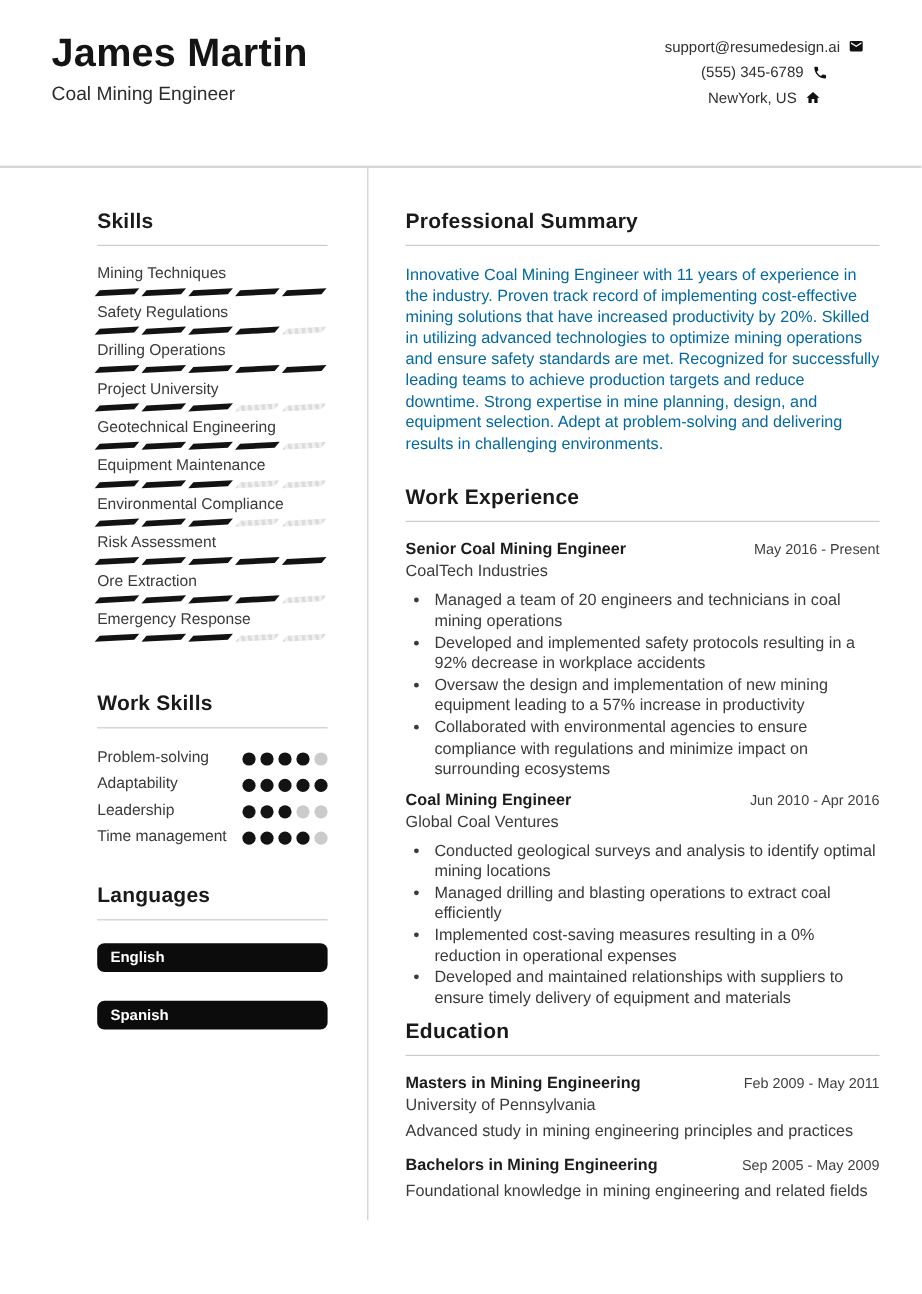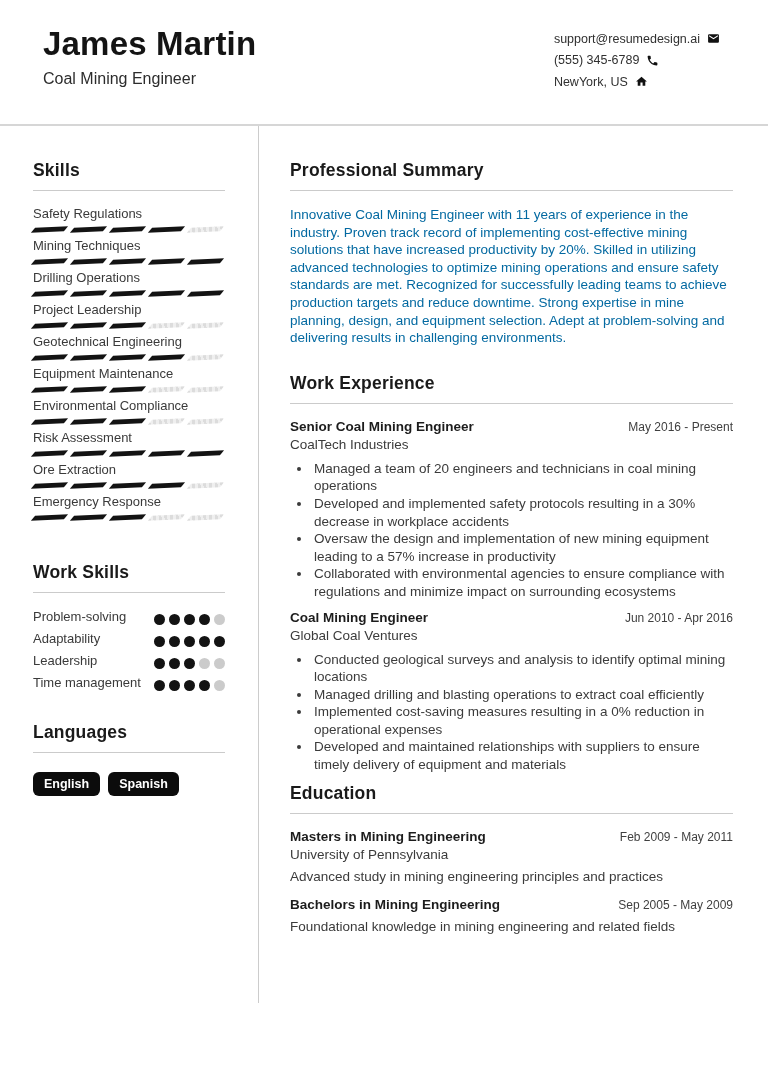--- a/index.html
+++ b/index.html
@@ -7,21 +7,21 @@
   body {
     background: #ffffff;
     font-family: "Liberation Sans", sans-serif;
     color: #3c3c3c;
     overflow: hidden;
     position: relative;
   }
 
   
   .page-header {
-    height: 126px;
+    height: 140px;
     padding: 25px 48px 0 43px;
     display: flex;
     justify-content: space-between;
     align-items: flex-start;
     border-bottom: 2px solid #d6d6d6;
   }
   .name {
     font-size: 33px;
     font-weight: bold;
     color: #141414;
@@ -29,31 +29,31 @@
     line-height: 1.15;
   }
   .job-title {
     font-size: 16px;
     color: #2c2c2c;
     margin-top: 7px;
   }
   .contacts { margin-top: 3px; }
   .contact-row {
     display: flex;
-    justify-content: flex-start;
+    justify-content: center;
     align-items: center;
     gap: 7px;
     height: 21.5px;
     font-size: 12.5px;
     color: #303030;
   }
   .contact-icon svg { width: 13px; height: 13px; fill: #111; display: block; }
 
   
-  .body-columns { display: flex; align-items: stretch; }
+  .body-columns { display: flex; align-items: stretch; padding-left: 48px; }
   .sidebar {
     width: 259px;
     min-width: 259px;
     padding: 34px 33px 0 33px;
     border-right: 1px solid #cccccc;
     height: 877px;
   }
   .main {
     width: 509px;
     padding: 34px 35px 0 31px;
@@ -77,32 +77,32 @@
     width: 33px; height: 5px;
     transform: skew(-40deg, -3deg);
     display: inline-block;
   }
   .seg.filled { background: #131313; }
   .seg.empty  { background: repeating-linear-gradient(45deg, #dcdcdc 0 2px, #efefef 2px 4px); }
 
   
   .soft-section { margin-top: 36px; }
   .soft-row {
-    display: flex; justify-content: space-between; align-items: flex-end;
+    display: flex; justify-content: space-between; align-items: center;
     margin-bottom: 5px;
   }
   .soft-name { font-size: 13px; line-height: 17px; color: #3a3a3a; width: 118px; }
   .dots { display: flex; gap: 4px; padding-top: 3px; }
   .dot { width: 11px; height: 11px; border-radius: 50%; display: inline-block; }
   .dot.filled { background: #131313; }
   .dot.empty  { background: #cbcbcb; }
 
   
   .lang-section { margin-top: 31px; }
-  .tags { display: flex; gap: 8px; margin-top: 19px; }
+  .tags { display: flex; gap: 24px; margin-top: 19px; flex-direction: column; }
   .tag {
     background: #0c0c0c; color: #ffffff;
     border-radius: 6px;
     padding: 5px 11px;
     font-size: 12.5px;
     font-weight: bold;
   }
 
   
   .summary-text { font-size: 13.5px; line-height: 17.6px; color: #0369a1; }
@@ -160,54 +160,54 @@
 
 <div class="body-columns">
 
   <aside class="sidebar">
 
     <section>
       <h2 class="section-heading">Skills</h2>
       <div>
 
           <div class="skill-item">
+            <div class="skill-name">Mining Techniques</div>
+            <div class="skill-bar">
+              <span class="seg filled"></span>
+              <span class="seg filled"></span>
+              <span class="seg filled"></span>
+              <span class="seg filled"></span>
+              <span class="seg filled"></span>
+            </div>
+          </div>
+
+          <div class="skill-item">
             <div class="skill-name">Safety Regulations</div>
             <div class="skill-bar">
               <span class="seg filled"></span>
               <span class="seg filled"></span>
               <span class="seg filled"></span>
               <span class="seg filled"></span>
               <span class="seg empty"></span>
             </div>
           </div>
 
           <div class="skill-item">
-            <div class="skill-name">Mining Techniques</div>
-            <div class="skill-bar">
-              <span class="seg filled"></span>
-              <span class="seg filled"></span>
-              <span class="seg filled"></span>
-              <span class="seg filled"></span>
-              <span class="seg filled"></span>
-            </div>
-          </div>
-
-          <div class="skill-item">
             <div class="skill-name">Drilling Operations</div>
             <div class="skill-bar">
               <span class="seg filled"></span>
               <span class="seg filled"></span>
               <span class="seg filled"></span>
               <span class="seg filled"></span>
               <span class="seg filled"></span>
             </div>
           </div>
 
           <div class="skill-item">
-            <div class="skill-name">Project Leadership</div>
+            <div class="skill-name">Project University</div>
             <div class="skill-bar">
               <span class="seg filled"></span>
               <span class="seg filled"></span>
               <span class="seg filled"></span>
               <span class="seg empty"></span>
               <span class="seg empty"></span>
             </div>
           </div>
 
           <div class="skill-item">
@@ -354,21 +354,21 @@
           <div class="entry">
             <div class="entry-head">
               <span class="entry-title">Senior Coal Mining Engineer</span>
               <span class="entry-date">May 2016 - Present</span>
             </div>
             <div class="entry-sub">CoalTech Industries</div>
             <ul class="bullets">
 
                 <li>Managed a team of 20 engineers and technicians in coal mining operations</li>
 
-                <li>Developed and implemented safety protocols resulting in a 30% decrease in workplace accidents</li>
+                <li>Developed and implemented safety protocols resulting in a 92% decrease in workplace accidents</li>
 
                 <li>Oversaw the design and implementation of new mining equipment leading to a 57% increase in productivity</li>
 
                 <li>Collaborated with environmental agencies to ensure compliance with regulations and minimize impact on surrounding ecosystems</li>
               </ul>
           </div>
 
           <div class="entry">
             <div class="entry-head">
               <span class="entry-title">Coal Mining Engineer</span>

